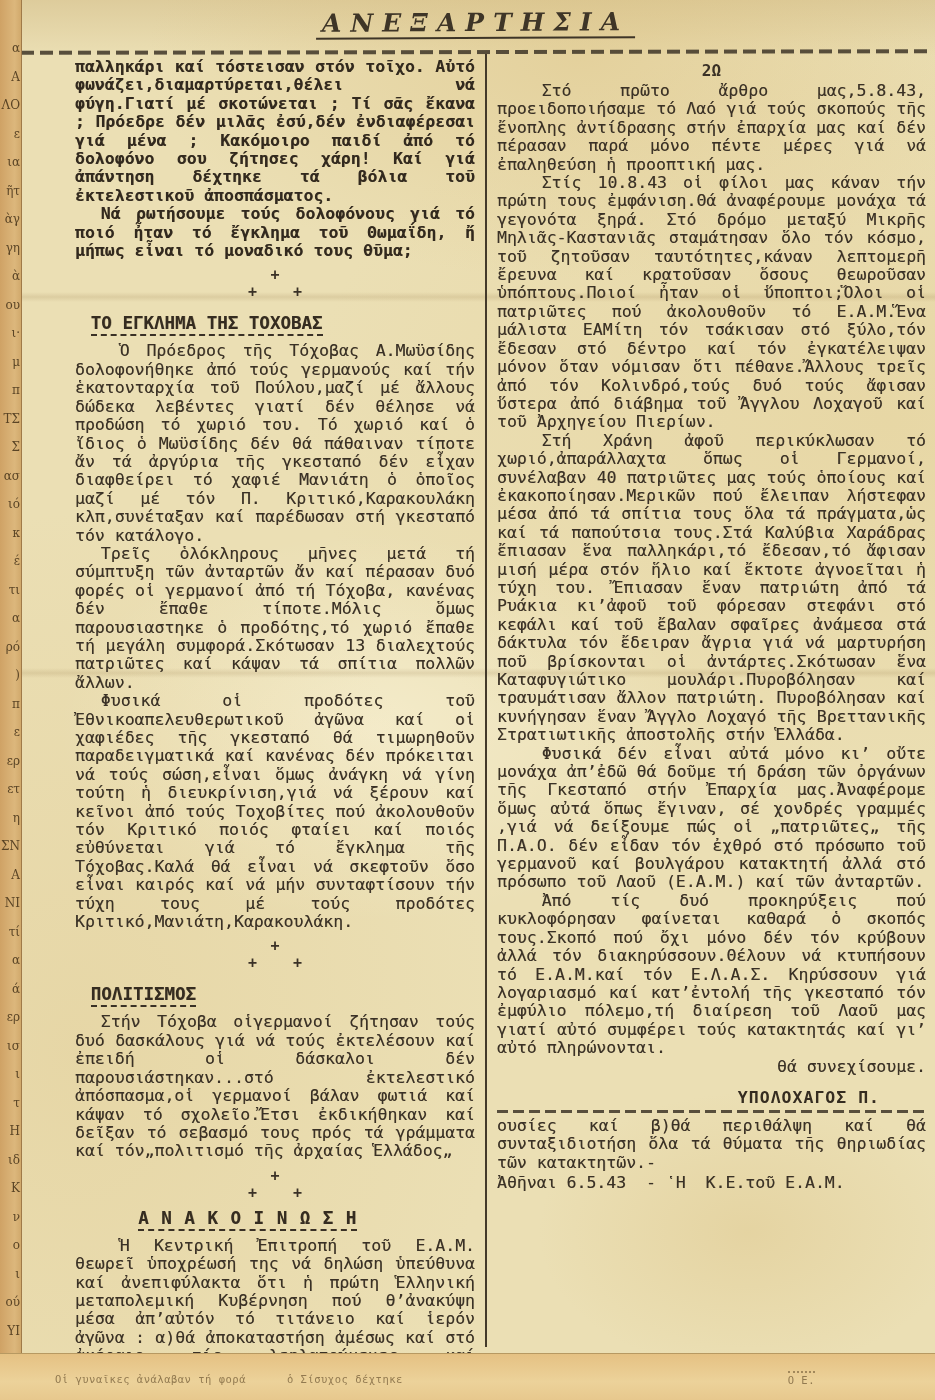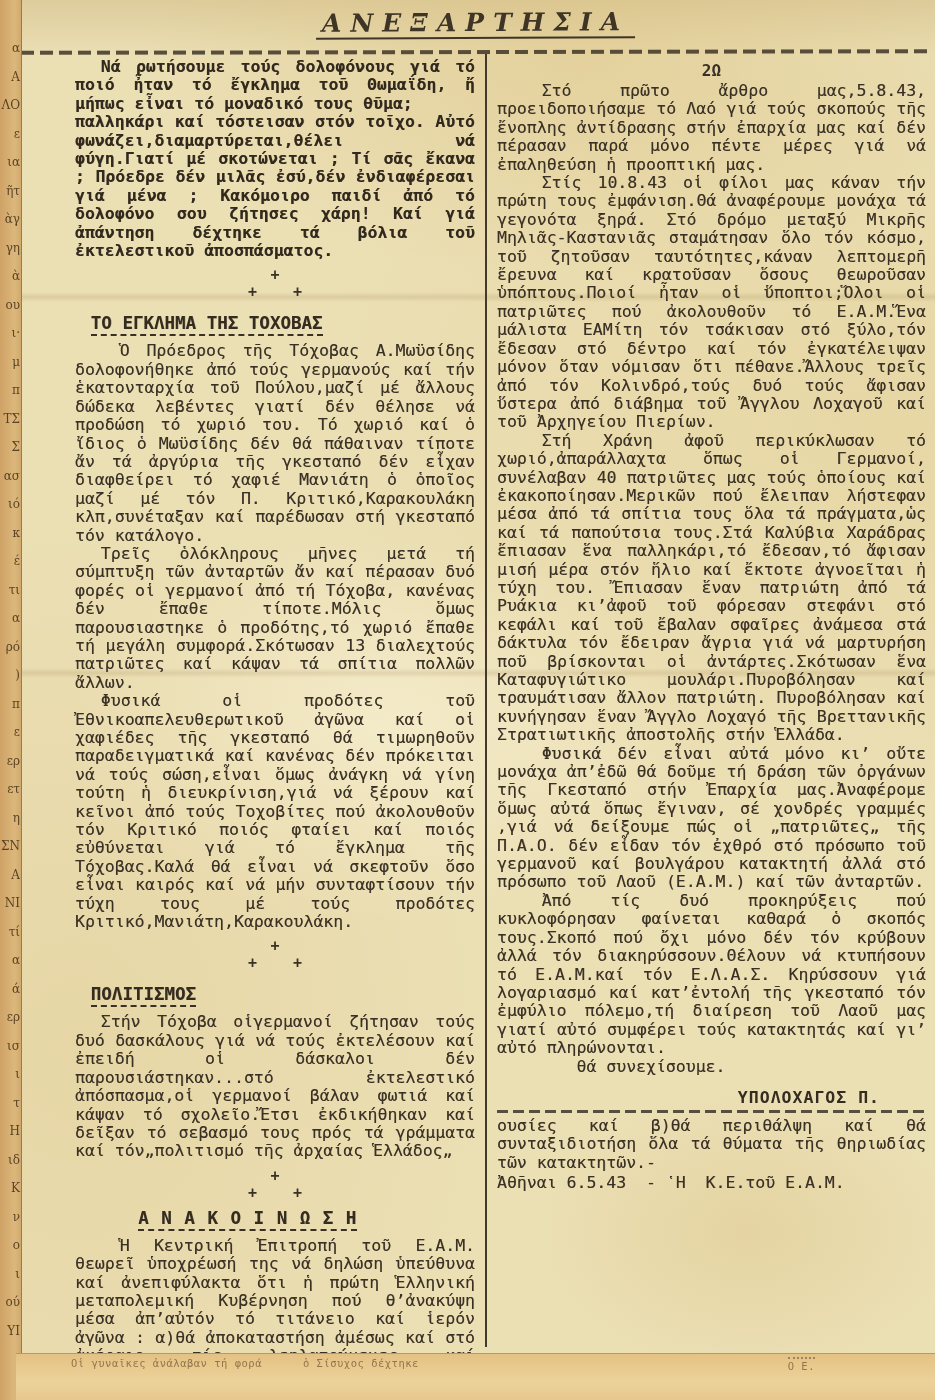--- a/index.html
+++ b/index.html
@@ -33,25 +33,25 @@
   .edge-left .frags{
     white-space:pre-line;
     font-family:"DejaVu Serif", serif;
     font-size:12px;line-height:28.5px;
     color:rgba(62,44,20,.82);
     text-align:right;padding:34px 1px 0 0;
     filter:blur(.2px);
   }
   
   .edge-bottom{
-    position:absolute;left:16px;right:0;bottom:0;height:47px;
+    position:absolute;left:0;right:0;bottom:0;height:47px;
     background:linear-gradient(to bottom,#e5c183,#ecd29a 60%,#e7c88d);
     border-top:1px solid rgba(125,95,45,.45);
     z-index:4;
-    display:flex;justify-content:space-between;align-items:flex-start;
+    display:flex;justify-content:space-between;align-items:center;
     padding:3px 120px 0 55px;box-sizing:border-box;
   }
   .edge-bottom .bfrag{
     font-size:10.5px;color:rgba(90,68,36,.62);
     letter-spacing:.5px;filter:blur(.45px);white-space:pre;
   }
   .edge-bottom .bfrag.right{border-top:2px dotted rgba(90,68,36,.5);padding-top:1px;}
 
   .content{
     position:absolute;left:21px;top:0;right:0;bottom:47px;
@@ -96,21 +96,21 @@
   .cross-block .row{display:block;white-space:pre;}
 
   h2{margin:0;font-size:17.5px;line-height:20px;font-weight:bold;color:#352c20;
      text-shadow:.3px .3px .4px rgba(60,48,32,.5);}
   .h-underline{display:inline-block;border-bottom:2.5px dashed #3a3126;padding-bottom:1px;}
   .h-left{margin:12px 0 6px 1.5ch;}
   .h-center{text-align:center;margin:2px 0 4px 0;}
   .h-announce{margin:4px 0 6px 6ch;letter-spacing:1px;}
 
   .part-no{font-weight:bold;font-size:16px;text-align:center;margin:3px 0 2px 0;}
-  .continue-line{text-indent:8ch;text-align:left;}
+  .continue-line{text-indent:8ch;text-align:right;}
   .signature{
     width:max-content;margin:12px 46px 2px auto;
     font-weight:bold;font-size:16.5px;letter-spacing:1px;color:#352c20;
   }
   .rule-dashed-sm{
     height:3px;margin:3px 0 4px 0;
     background:repeating-linear-gradient(90deg,#3e3527 0 11px,transparent 11px 16px);
     opacity:.85;
   }
   .dateline{font-size:16.5px;white-space:pre-wrap;margin-top:1px;
@@ -176,22 +176,22 @@
   <div class="content">
 
     <div class="masthead-wrap">
       <h1 class="masthead">ΑΝΕΞΑΡΤΗΣΙΑ</h1>
       <div class="rule-dashed"></div>
     </div>
 
     <div class="columns">
 
       <section class="col col-left">
+        <p class="para heavy no-indent">παλληκάρι καί τόστεισαν στόν τοῖχο. Αὐτό φωνάζει,διαμαρτύρεται,θέλει νά φύγη.Γιατί μέ σκοτώνεται ; Τί σᾶς ἔκανα ; Πρόεδρε δέν μιλᾶς ἐσύ,δέν ἐνδιαφέρεσαι γιά μένα ; Κακόμοιρο παιδί ἀπό τό δολοφόνο σου ζήτησες χάρη! Καί γιά ἀπάντηση δέχτηκε τά βόλια τοῦ ἐκτελεστικοῦ ἀποσπάσματος.</p>
         <p class="para heavy indent">Νά ρωτήσουμε τούς δολοφόνους γιά τό ποιό ἦταν τό ἔγκλημα τοῦ Θωμαΐδη, ἤ μήπως εἶναι τό μοναδικό τους θῦμα;</p>
-        <p class="para heavy no-indent">παλληκάρι καί τόστεισαν στόν τοῖχο. Αὐτό φωνάζει,διαμαρτύρεται,θέλει νά φύγη.Γιατί μέ σκοτώνεται ; Τί σᾶς ἔκανα ; Πρόεδρε δέν μιλᾶς ἐσύ,δέν ἐνδιαφέρεσαι γιά μένα ; Κακόμοιρο παιδί ἀπό τό δολοφόνο σου ζήτησες χάρη! Καί γιά ἀπάντηση δέχτηκε τά βόλια τοῦ ἐκτελεστικοῦ ἀποσπάσματος.</p>
 
         <div class="cross-block">
           <span class="row">+</span>
           <span class="row">+    +</span>
         </div>
 
         <h2 class="h-left"><span class="h-underline">ΤΟ ΕΓΚΛΗΜΑ ΤΗΣ ΤΟΧΟΒΑΣ</span></h2>
         <p class="para indent-lg">Ὁ Πρόεδρος τῆς Τόχοβας Α.Μωϋσίδης δολοφονήθηκε ἀπό τούς γερμανούς καί τήν ἑκατονταρχία τοῦ Πούλου,μαζί μέ ἄλλους δώδεκα λεβέντες γιατί δέν θέλησε νά προδώση τό χωριό του. Τό χωριό καί ὁ ἴδιος ὁ Μωϋσίδης δέν θά πάθαιναν τίποτε ἄν τά ἀργύρια τῆς γκεσταπό δέν εἶχαν διαφθείρει τό χαφιέ Μανιάτη ὁ ὁποῖος μαζί μέ τόν Π. Κριτικό,Καρακουλάκη κλπ,συνέταξαν καί παρέδωσαν στή γκεσταπό τόν κατάλογο.</p>
         <p class="para indent">Τρεῖς ὁλόκληρους μῆνες μετά τή σύμπτυξη τῶν ἀνταρτῶν ἄν καί πέρασαν δυό φορές οἱ γερμανοί ἀπό τή Τόχοβα, κανένας δέν ἔπαθε τίποτε.Μόλις ὅμως παρουσιαστηκε ὁ προδότης,τό χωριό ἔπαθε τή μεγάλη συμφορά.Σκότωσαν 13 διαλεχτούς πατριῶτες καί κάψαν τά σπίτια πολλῶν ἄλλων.</p>
         <p class="para indent">Φυσικά οἱ προδότες τοῦ Ἐθνικοαπελευθερωτικοῦ ἀγῶνα καί οἱ χαφιέδες τῆς γκεσταπό θά τιμωρηθοῦν παραδειγματικά καί κανένας δέν πρόκειται νά τούς σώση,εἶναι ὅμως ἀνάγκη νά γίνη τούτη ἡ διευκρίνιση,γιά νά ξέρουν καί κεῖνοι ἀπό τούς Τοχοβίτες πού ἀκολουθοῦν τόν Κριτικό ποιός φταίει καί ποιός εὐθύνεται γιά τό ἔγκλημα τῆς Τόχοβας.Καλά θά εἶναι νά σκεφτοῦν ὅσο εἶναι καιρός καί νά μήν συνταφτίσουν τήν τύχη τους μέ τούς προδότες Κριτικό,Μανιάτη,Καρακουλάκη.</p>

